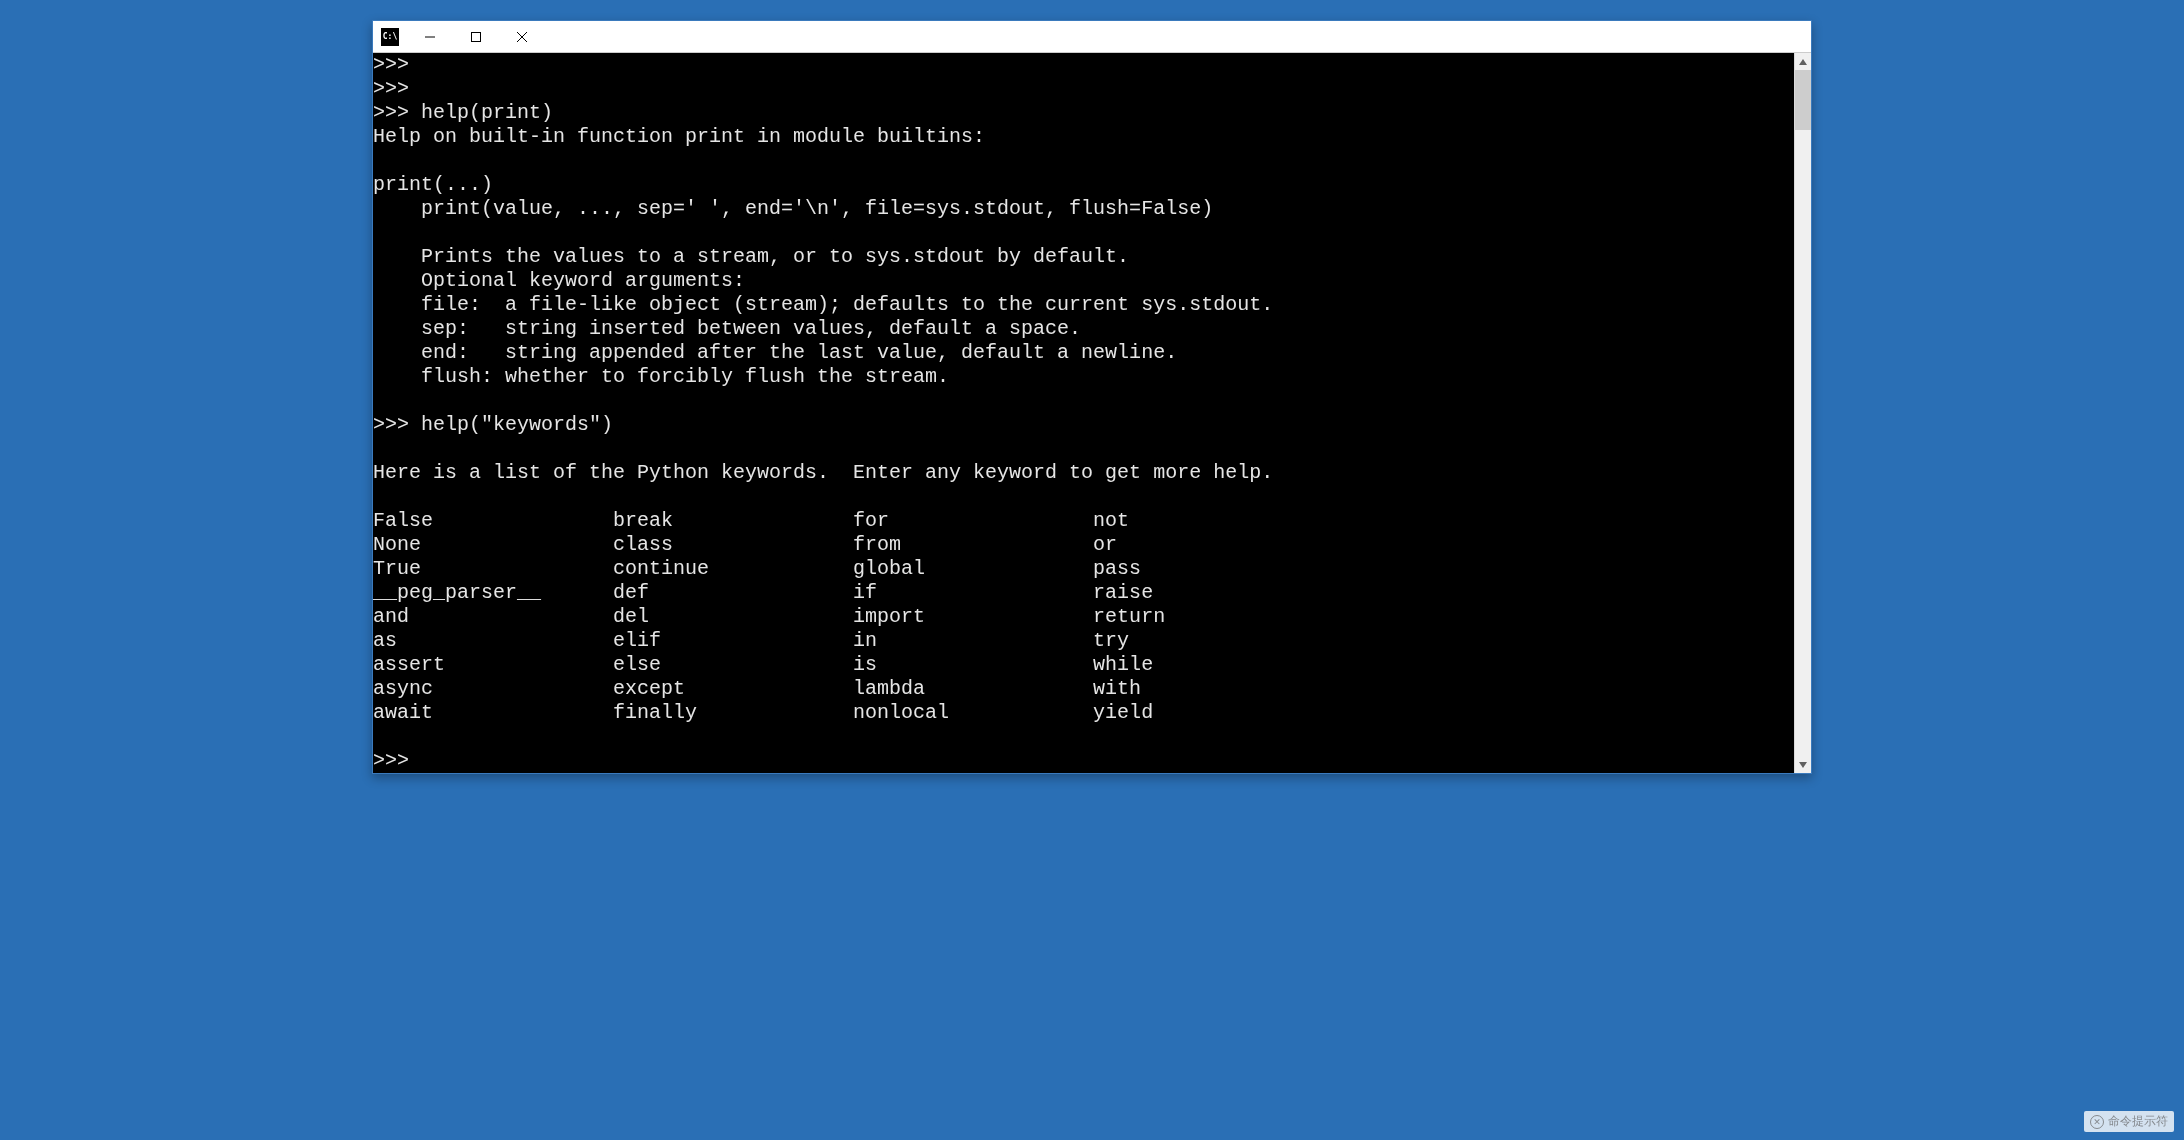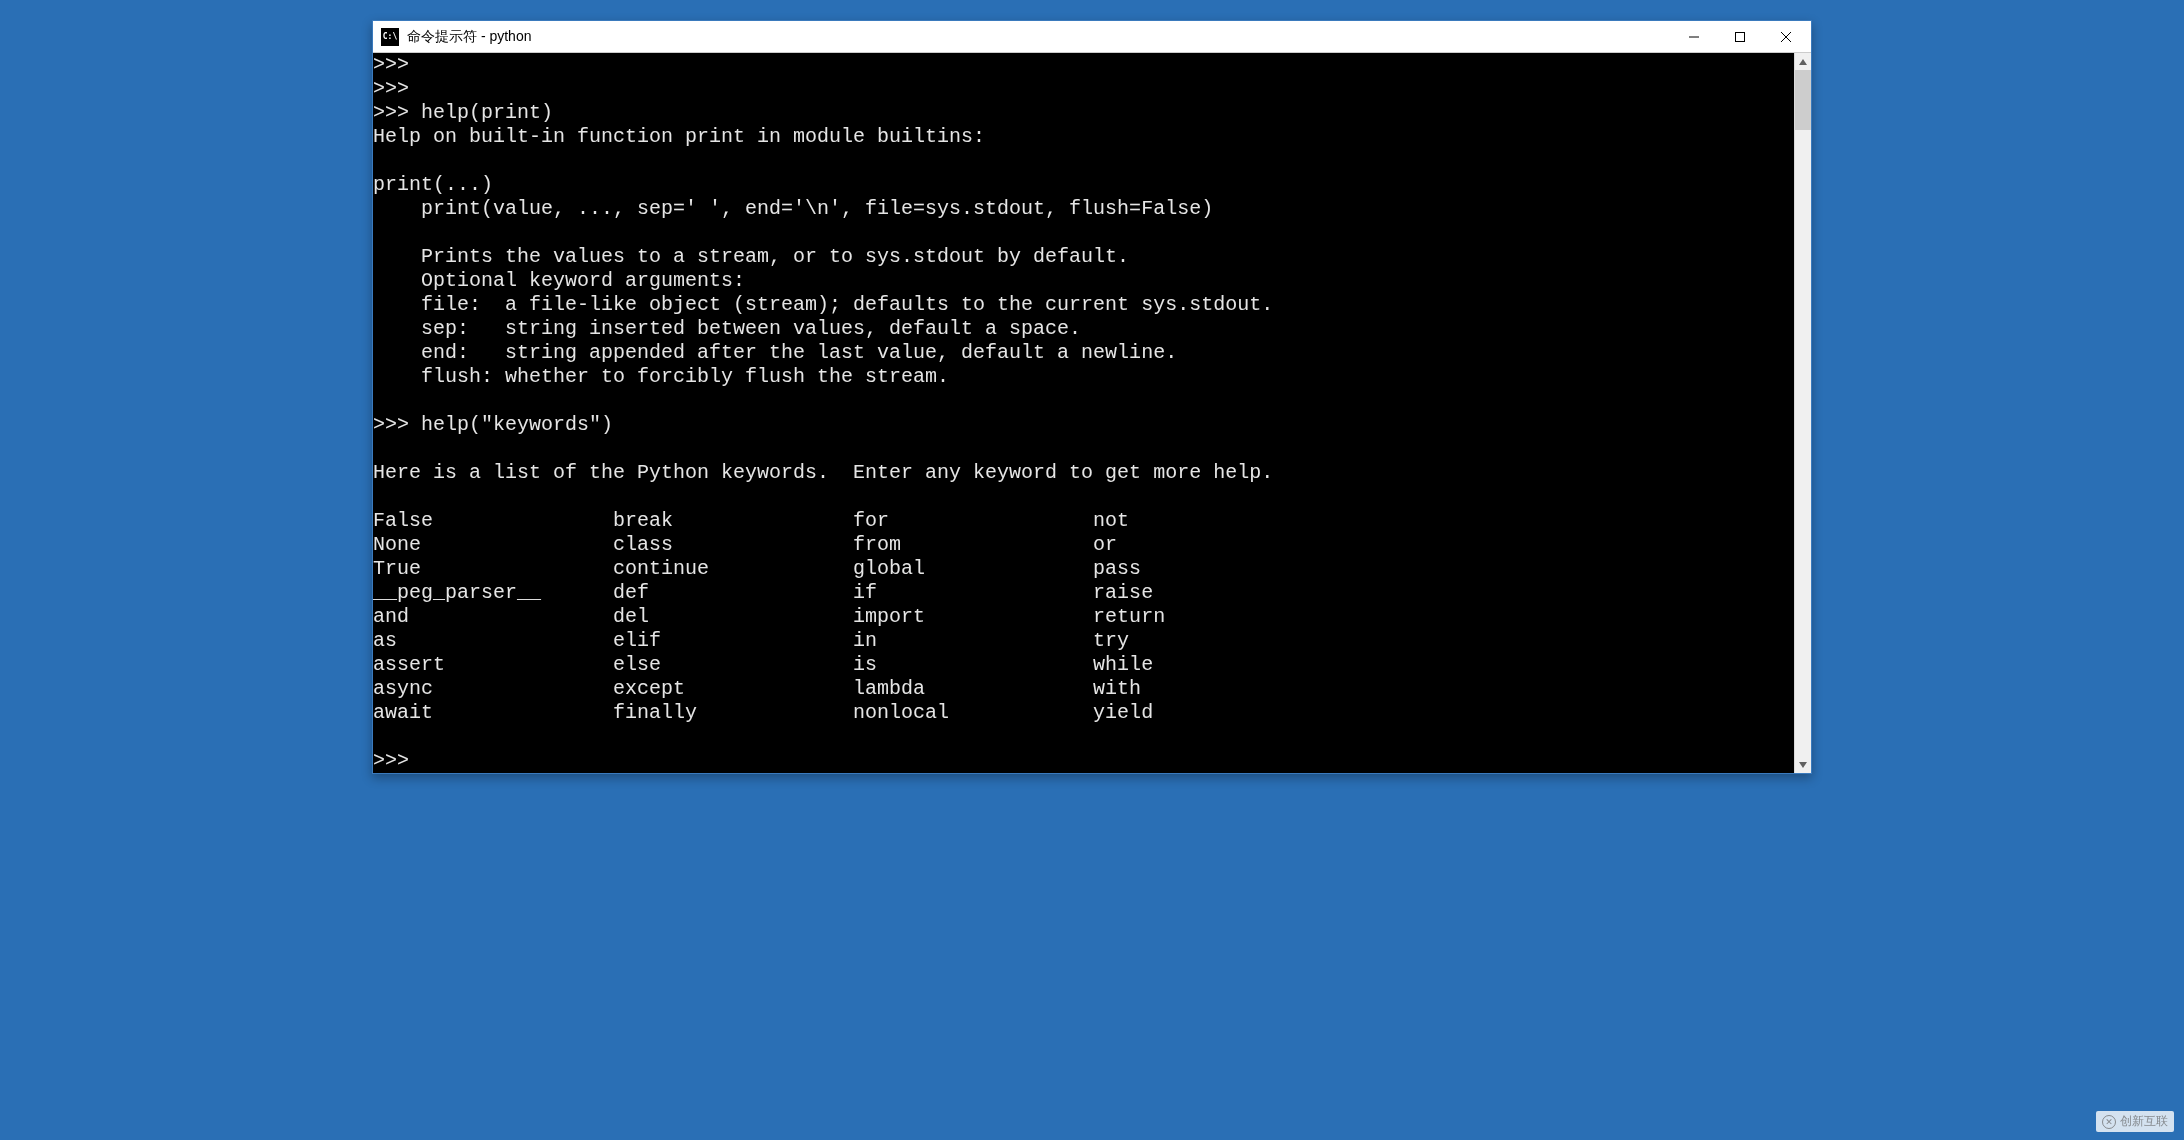--- a/index.html
+++ b/index.html
@@ -135,21 +135,20 @@
       justify-content:center;
       font-size:9px;
     }
   </style>
 </head>
 <body>
 
 <div class="window">
   <div class="titlebar">
     <div class="titlebar-icon">C:\</div>
-    <div class="titlebar-text">命令提示符 - python</div>
     <div class="window-controls">
       <button class="win-btn" aria-label="minimize">
         <svg viewBox="0 0 10 10">
             <line x1="0" y1="5" x2="10" y2="5" stroke="currentColor" stroke-width="1"></line>
           </svg>
       </button>
       <button class="win-btn" aria-label="maximize">
         <svg viewBox="0 0 10 10">
             <rect x="0.5" y="0.5" width="9" height="9" fill="none" stroke="currentColor" stroke-width="1"></rect>
           </svg>
@@ -204,14 +203,14 @@
         <svg width="8" height="6" viewBox="0 0 8 6">
             <path d="M0 0 L4 6 L8 0 Z" fill="#606060"></path>
           </svg>
       </div>
     </div>
   </div>
 </div>
 
 <div class="watermark">
   <span class="watermark-x">✕</span>
-  <span>创新互联</span>
+  <span>命令提示符</span>
 </div>
 
 </body></html>

